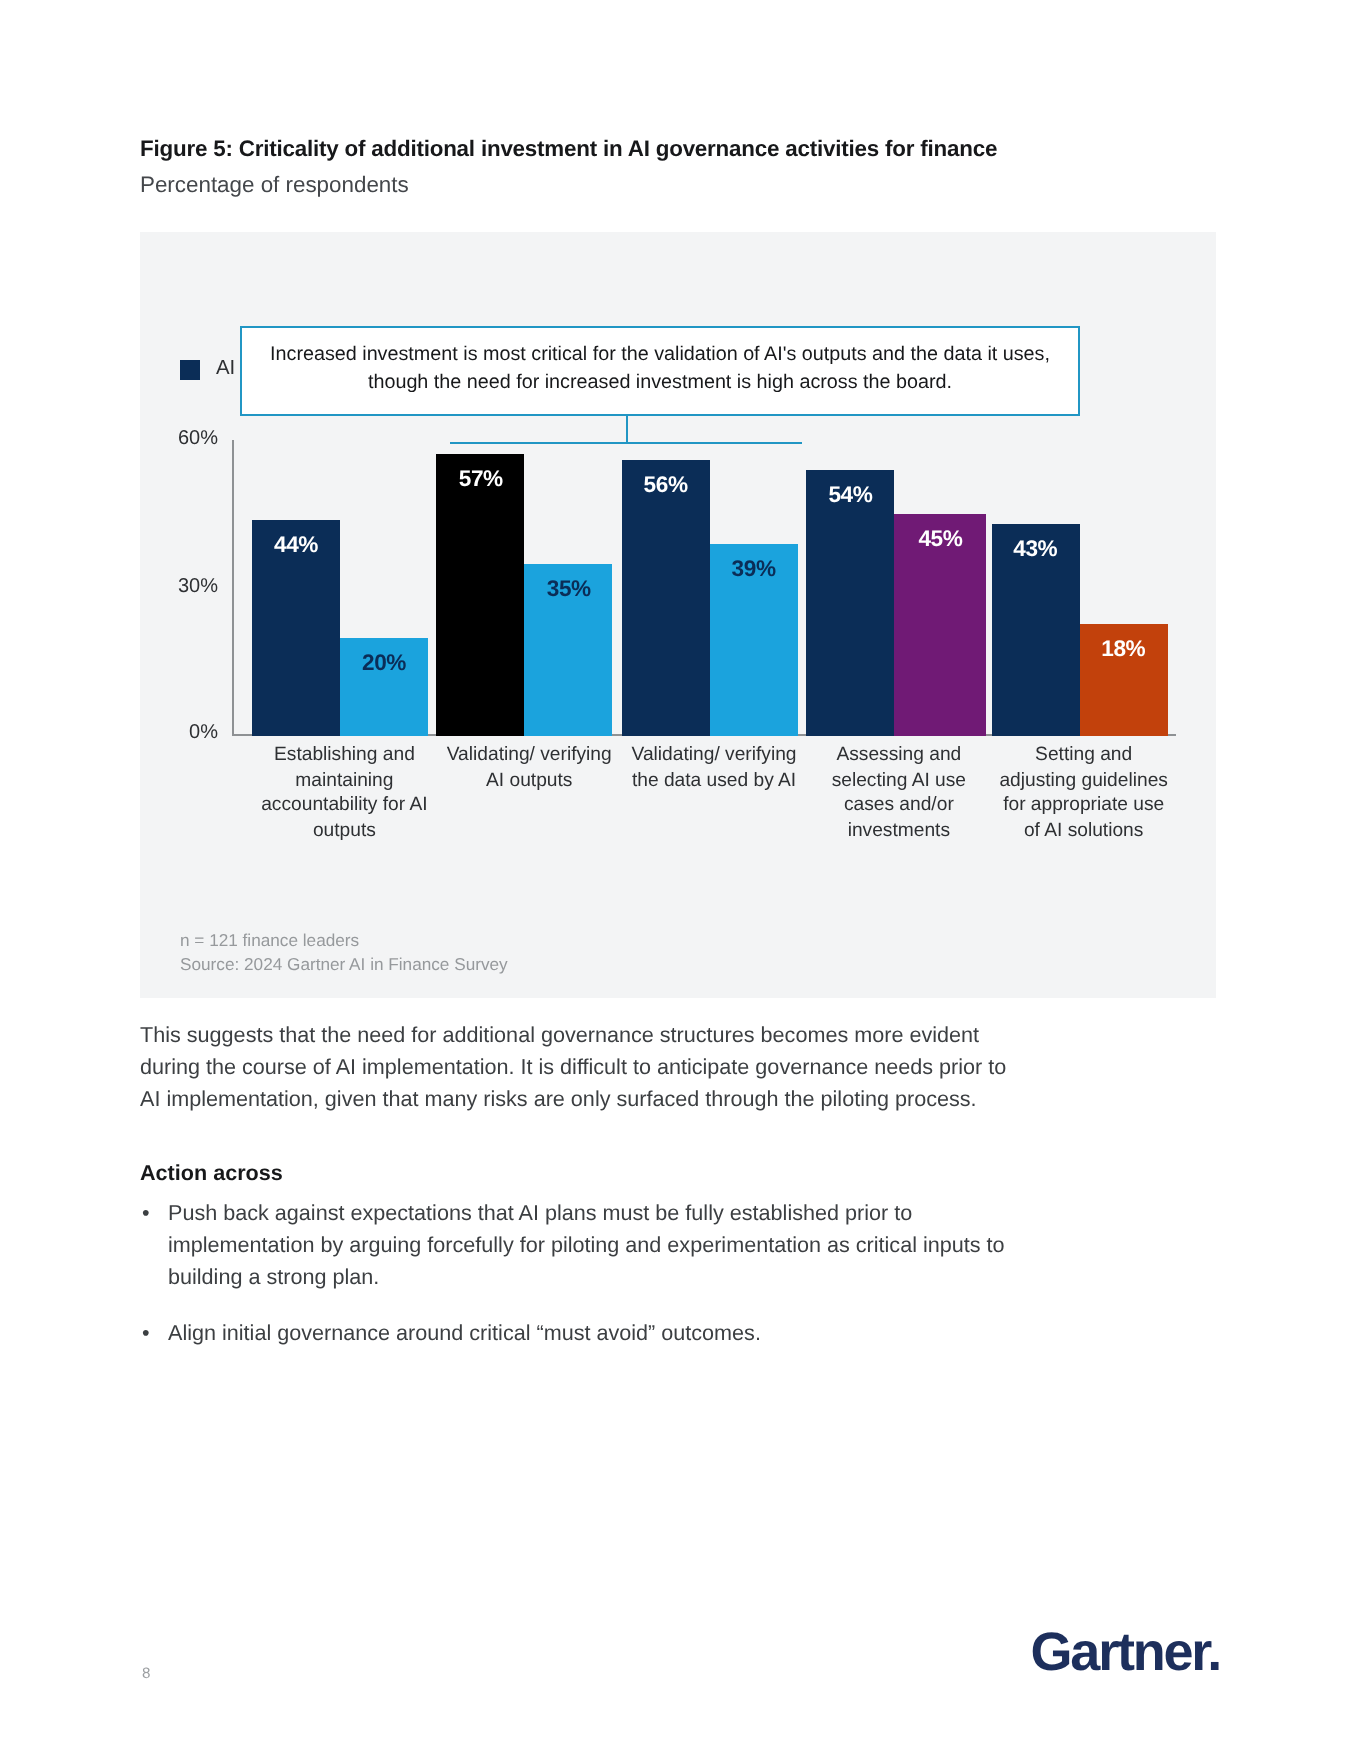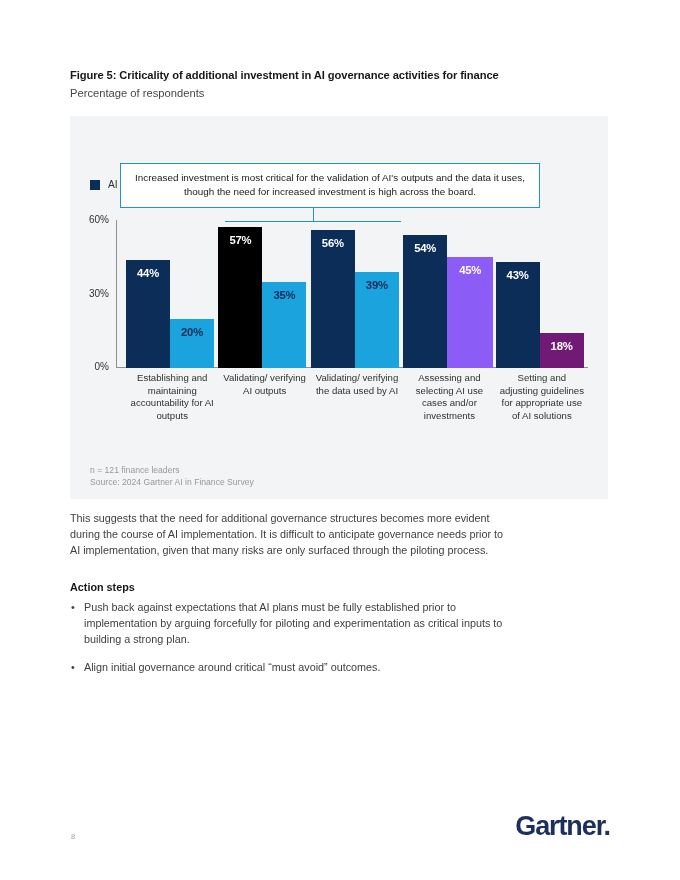--- a/index.html
+++ b/index.html
@@ -322,30 +322,30 @@
           </div>
           <div class="bar" style="background:#1ba3dd;height:96.2px;margin-top:41px;">
             <span class="bar-label" style="color:#0b2d57">39%</span>
           </div>
         </div>
 
         <div class="group">
           <div class="bar" style="background:#0b2d57;height:133.2px;">
             <span class="bar-label" style="color:#ffffff">54%</span>
           </div>
-          <div class="bar" style="background:#8b5cf6;height:111px;padding-left:46px;">
+          <div class="bar" style="background:#701a75;height:111px;padding-left:46px;">
             <span class="bar-label" style="color:#ffffff">45%</span>
           </div>
         </div>
 
         <div class="group">
           <div class="bar" style="background:#0b2d57;height:106.1px;">
             <span class="bar-label" style="color:#ffffff">43%</span>
           </div>
-          <div class="bar" style="background:#701a75;height:35px;">
+          <div class="bar" style="background:#c2410c;height:56px;">
             <span class="bar-label" style="color:#ffffff">18%</span>
           </div>
         </div>
 
       </div>
     </div>
 
     <div class="xcats">
       <div class="xcat">Establishing and maintaining accountability for AI outputs</div>
       <div class="xcat">Validating/ verifying AI outputs</div>
@@ -355,21 +355,21 @@
     </div>
 
     <div class="notes">
       <div class="note">n = 121 finance leaders</div>
       <div class="note">Source: 2024 Gartner AI in Finance Survey</div>
     </div>
   </div>
 
   <div class="body-copy">This suggests that the need for additional governance structures becomes more evident during the course of AI implementation. It is difficult to anticipate governance needs prior to AI implementation, given that many risks are only surfaced through the piloting process.</div>
 
-  <div class="action-head">Action steps</div>
+  <div class="action-head">Action across</div>
 
   <div class="bullets">
     <div class="bullet">Push back against expectations that AI plans must be fully established prior to implementation by arguing forcefully for piloting and experimentation as critical inputs to building a strong plan.</div>
     <div class="bullet">Align initial governance around critical “must avoid” outcomes.</div>
   </div>
 
   <div class="page-num">8</div>
   <div class="logo">Gartner.</div>
 
 </div>

